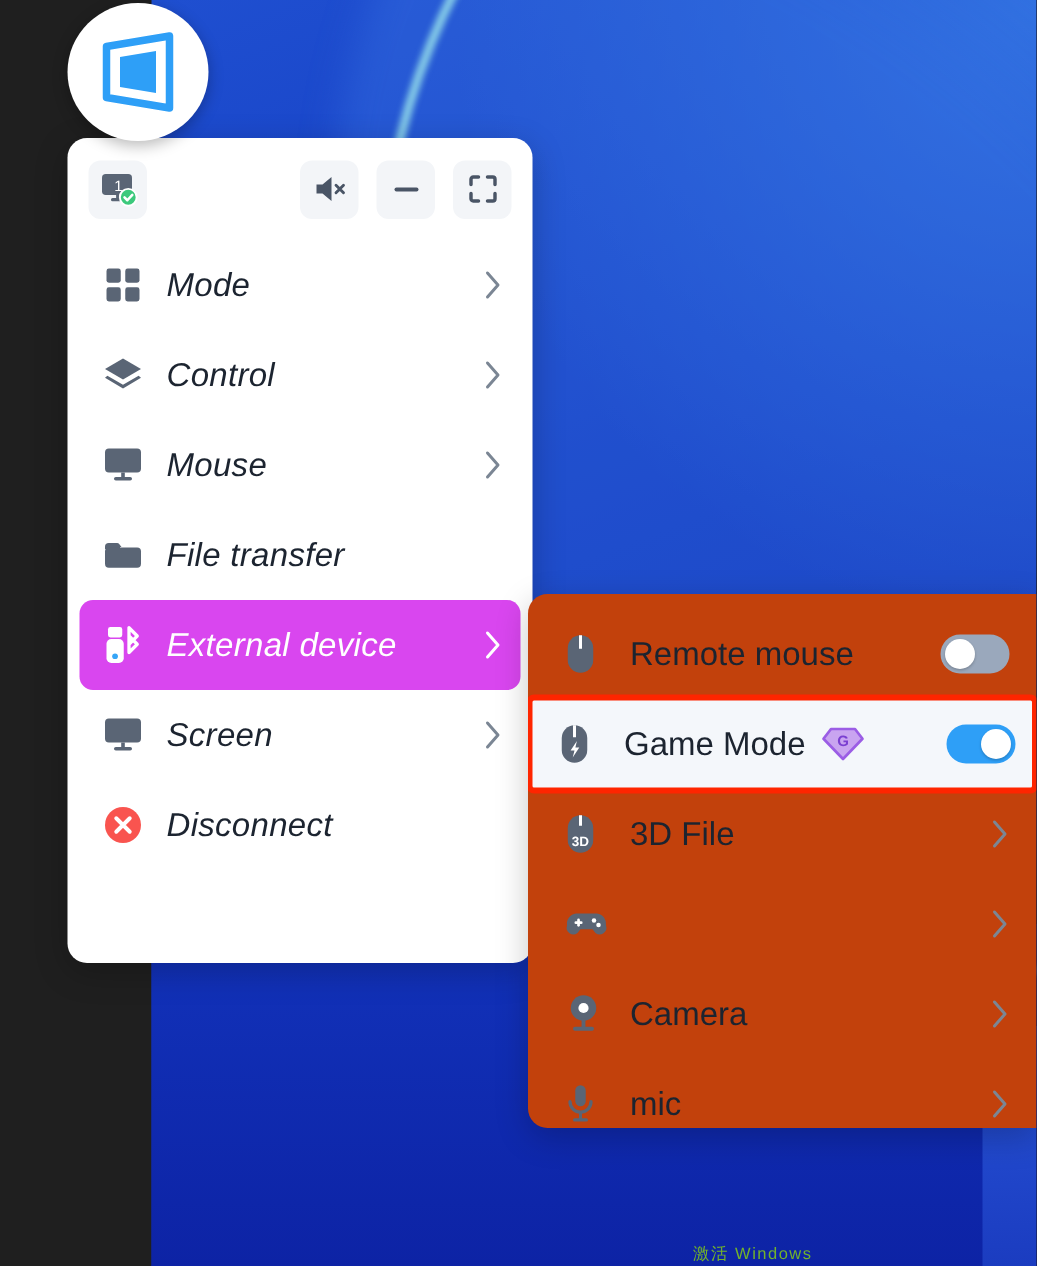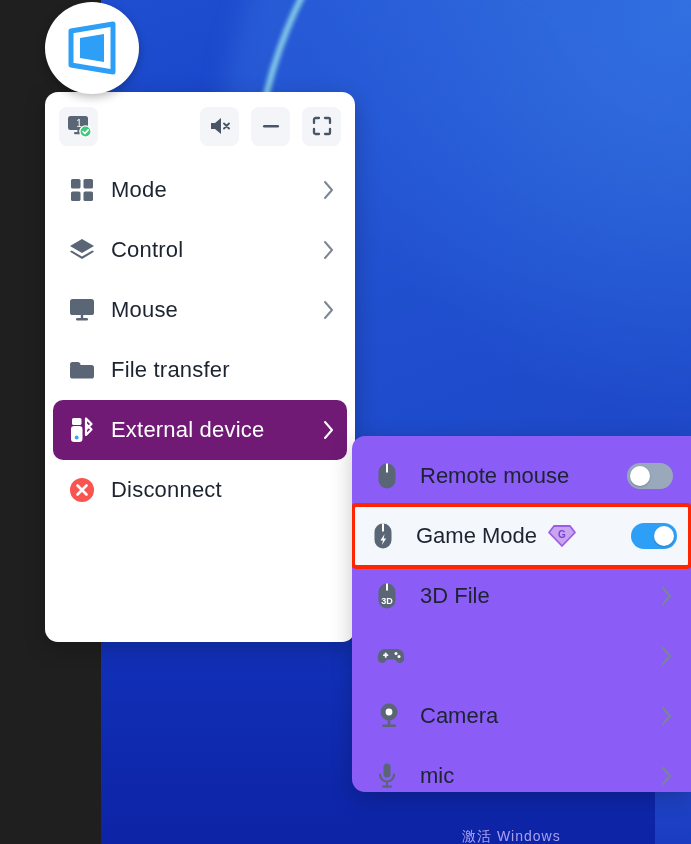--- a/index.html
+++ b/index.html
@@ -48,21 +48,21 @@
     position: absolute; left: 101px; bottom: 0; width: 590px; height: 228px;
     background: linear-gradient(180deg,#1233bb 0%, #0d23a5 100%);
   }
   .bg-bottom-card {
     position: absolute; right: 0px; bottom: 0px; width: 36px; height: 160px;
     background: linear-gradient(180deg,#2754d8,#1b3cc0);
     border-radius: 10px 0 0 0;
   }
   .bottom-watermark {
     position: absolute; left: 462px; bottom: 0px; width: 200px; height: 16px;
-    color: #c4b5fd; font-size: 14px; letter-spacing: 1px;
+    color: #84cc16; font-size: 11px; letter-spacing: 1px;
     overflow: hidden; white-space: nowrap;
     opacity: 0.85;
   }
 
   
   .logo-bubble {
     position: absolute; left: 45px; top: 2px;
     width: 94px; height: 92px; border-radius: 50%;
     background: #ffffff;
     box-shadow: 0 3px 10px rgba(0,0,0,0.28);
@@ -97,53 +97,53 @@
   .tb-gap { width: 12px; }
 
   .menu-list { padding: 0 8px; }
   .menu-item {
     display: flex; align-items: center;
     height: 60px;
     padding: 0 12px 0 14px;
     border-radius: 9px;
     cursor: pointer;
   }
-  .menu-item.active { background: #701a75; border-radius: 10px; }
+  .menu-item.active { background: #d946ef; }
   .menu-item .mi-icon {
     width: 30px; height: 30px;
     display: flex; align-items: center; justify-content: center;
     margin-right: 14px;
     flex: 0 0 30px;
   }
   .menu-item .mi-label {
     font-size: 22px;
     color: #1c2430;
     font-weight: 400;
     letter-spacing: 0.2px;
     white-space: nowrap;
+    font-style: italic;
   }
   .menu-item.active .mi-label { color: #ffffff; }
   .menu-item .mi-arrow {
     margin-left: auto;
     color: #7b8694;
     display: flex; align-items: center;
   }
   .menu-item.active .mi-arrow { color: #ffffff; }
 
   
   .submenu-panel {
     position: absolute; left: 352px; top: 396px;
     width: 339px; height: 356px;
-    background: #8b5cf6;
+    background: #c2410c;
     border-radius: 13px 0 0 13px;
     box-shadow: 0 6px 22px rgba(0,0,0,0.22);
     z-index: 25;
     padding: 10px 0 12px 0;
     overflow: hidden;
-    margin-top: 40px;
   }
   .sub-item {
     position: relative;
     display: flex; align-items: center;
     height: 60px;
     margin: 0 6px;
     padding: 0 12px 0 18px;
     border-radius: 8px;
     cursor: pointer;
   }
@@ -324,20 +324,35 @@
           </svg>
         </span>
         <span class="mi-label">External device</span>
         <span class="mi-arrow">
           <svg width="12" height="20" viewBox="0 0 12 20">
               <path d="M2 2 L9 10 L2 18" fill="none" stroke="currentColor" stroke-width="2" stroke-linecap="round" stroke-linejoin="round"></path>
             </svg>
         </span>
       </div>
 
+      <div class="menu-item">
+        <span class="mi-icon">
+          <svg width="28" height="26" viewBox="0 0 28 26">
+            <rect x="2" y="2" width="24" height="16" rx="2.6" fill="#5a6575"></rect>
+            <rect x="12.8" y="18" width="2.4" height="3.4" fill="#5a6575"></rect>
+            <rect x="8" y="21" width="12" height="2.4" rx="1.2" fill="#5a6575"></rect>
+          </svg>
+        </span>
+        <span class="mi-label">Screen</span>
+        <span class="mi-arrow">
+          <svg width="12" height="20" viewBox="0 0 12 20">
+              <path d="M2 2 L9 10 L2 18" fill="none" stroke="currentColor" stroke-width="2" stroke-linecap="round" stroke-linejoin="round"></path>
+            </svg>
+        </span>
+      </div>
 
 
       <div class="menu-item">
         <span class="mi-icon">
           <svg width="28" height="28" viewBox="0 0 28 28">
             <circle cx="14" cy="14" r="12" fill="#f9544f"></circle>
             <path d="M9.5 9.5 L18.5 18.5 M18.5 9.5 L9.5 18.5" stroke="#ffffff" stroke-width="2.6" stroke-linecap="round"></path>
           </svg>
         </span>
         <span class="mi-label">Disconnect</span>

